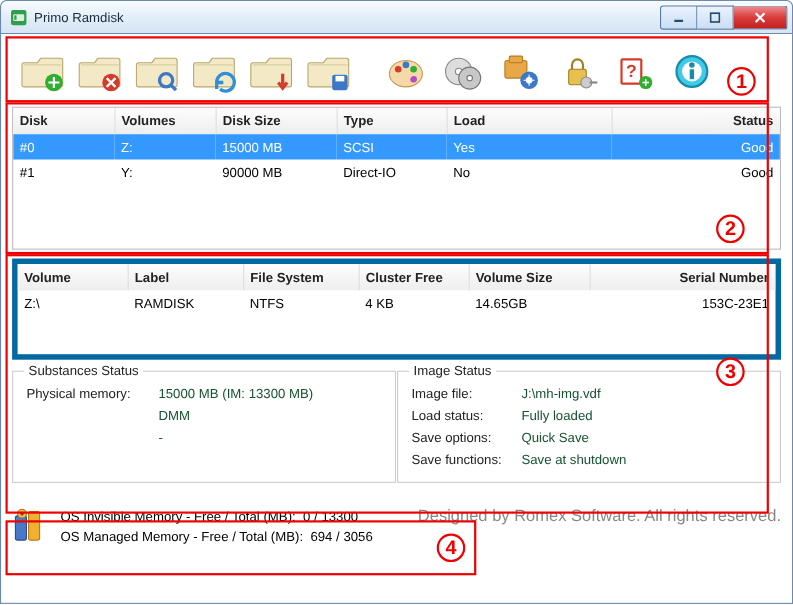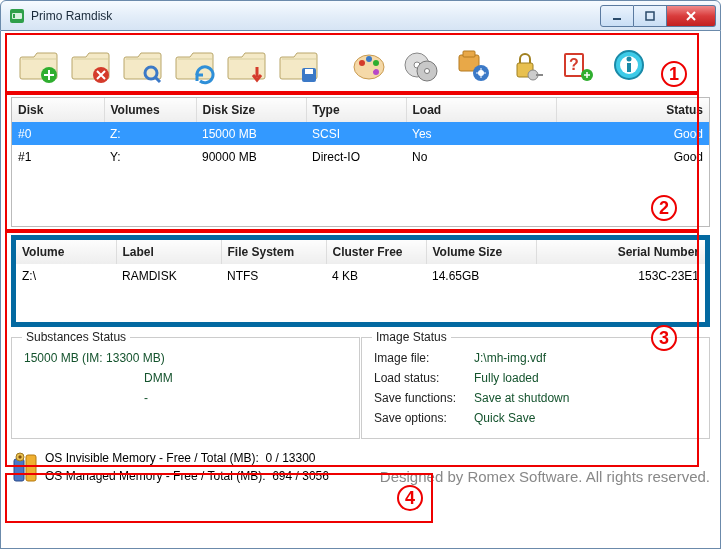--- a/index.html
+++ b/index.html
@@ -67,21 +67,21 @@
 
   
   .groups { display: flex; gap: 1px; margin-top: 10px; }
   .group { flex: 1; border: 1px solid #ccc; padding: 10px 12px 10px 12px; position: relative; font-size: 12px; }
   .group-title { position: absolute; top: -8px; left: 10px; background: #fff; padding: 0 4px; color: #222; font-size: 12px; }
   .kv-row { display: flex; padding: 3px 0; }
   .kv-key { width: 120px; color: #222; }
   .kv-val { color: #14532d; }
 
   
-  .footer { display: flex; align-items: flex-end; margin-top: 10px; }
+  .footer { display: flex; align-items: flex-start; margin-top: 22px; gap: 10px; }
   .mem-icon { width: 34px; height: 34px; }
   .mem-lines { font-size: 12px; line-height: 1.5; }
   .designed { margin-left: auto; color: #888; font-size: 15px; }
 
   .right-align { text-align: right; }
 </style>
 </head>
 <body>
 
 <div class="titlebar">
@@ -288,20 +288,21 @@
             <td class="right-align">153C-23E1</td>
           </tr>
         </tbody>
     </table>
   </div>
 
   <div class="groups">
     <div class="group">
       <span class="group-title">Substances Status</span>
       <div class="kv-row">
+          <span class="kv-key">Physical memory:</span>
           <span class="kv-val">15000 MB (IM: 13300 MB)</span>
         </div>
       <div class="kv-row">
           <span class="kv-key"></span>
           <span class="kv-val">DMM</span>
         </div>
       <div class="kv-row">
           <span class="kv-key"></span>
           <span class="kv-val">-</span>
         </div>
@@ -310,26 +311,26 @@
       <span class="group-title">Image Status</span>
       <div class="kv-row">
           <span class="kv-key" style="width:100px">Image file:</span>
           <span class="kv-val">J:\mh-img.vdf</span>
         </div>
       <div class="kv-row">
           <span class="kv-key" style="width:100px">Load status:</span>
           <span class="kv-val">Fully loaded</span>
         </div>
       <div class="kv-row">
+          <span class="kv-key" style="width:100px">Save options:</span>
+          <span class="kv-val">Quick Save</span>
+        </div>
+      <div class="kv-row">
           <span class="kv-key" style="width:100px">Save functions:</span>
           <span class="kv-val">Save at shutdown</span>
-        </div>
-      <div class="kv-row">
-          <span class="kv-key" style="width:100px">Save options:</span>
-          <span class="kv-val">Quick Save</span>
         </div>
     </div>
   </div>
 
   <div class="footer">
     <svg class="mem-icon" viewBox="0 0 34 34">
       <rect x="3" y="8" width="10" height="22" rx="2" fill="#4a78c8" stroke="#2a4a88"></rect>
       <rect x="15" y="4" width="10" height="26" rx="2" fill="#f0b030" stroke="#b57a10"></rect>
       <circle cx="9" cy="6" r="4" fill="#e8c050" stroke="#a07820"></circle>
       <path d="M7 6 l2 -2 l2 2 l-2 2 z" fill="#805010"></path>

